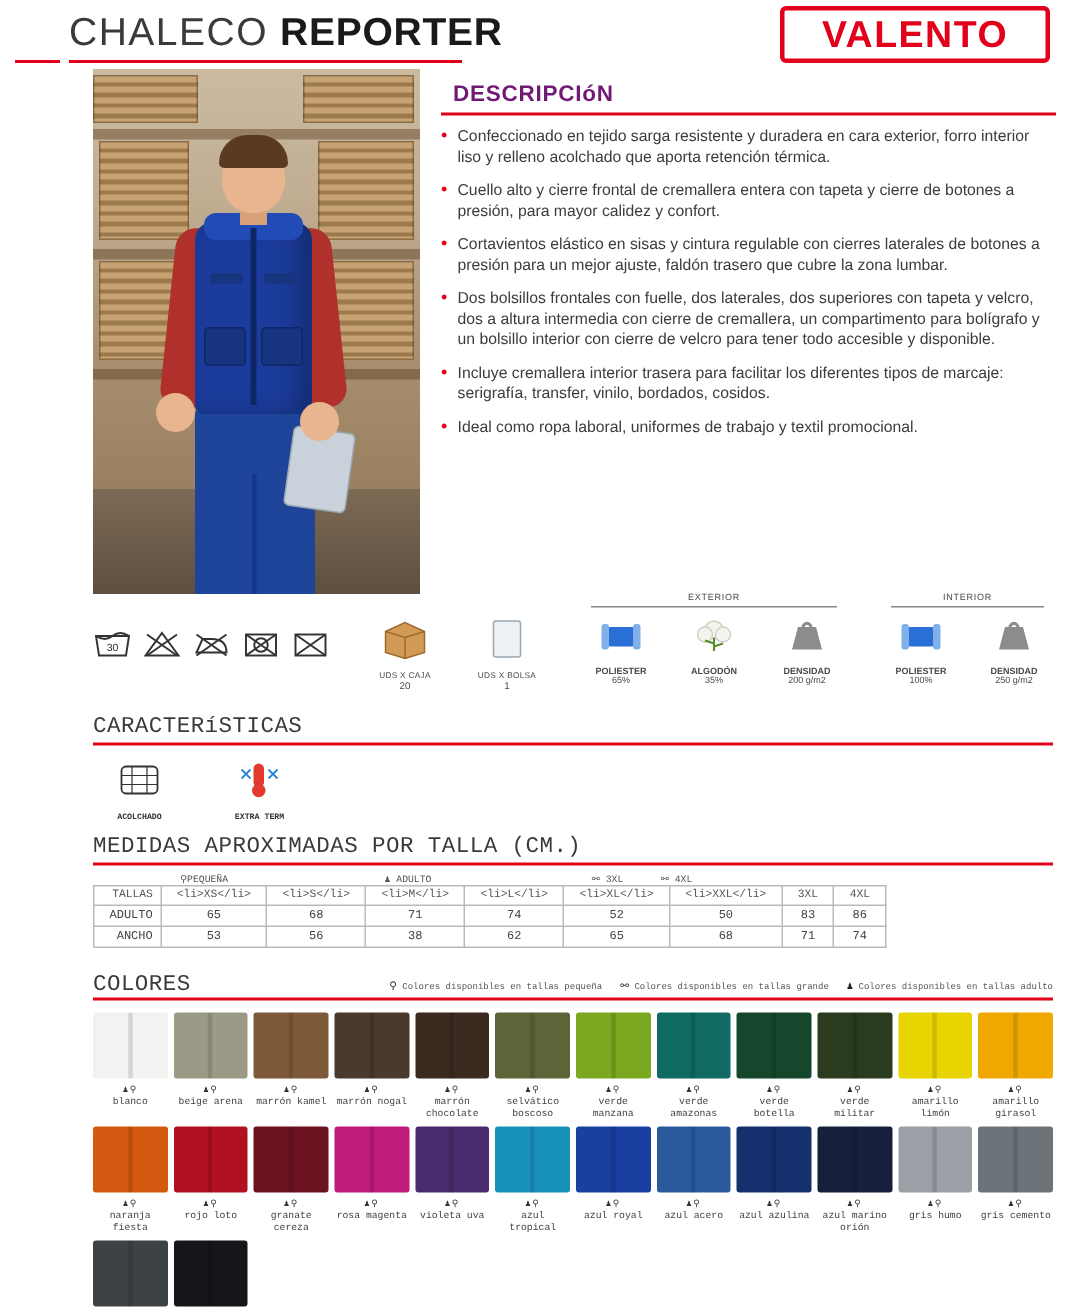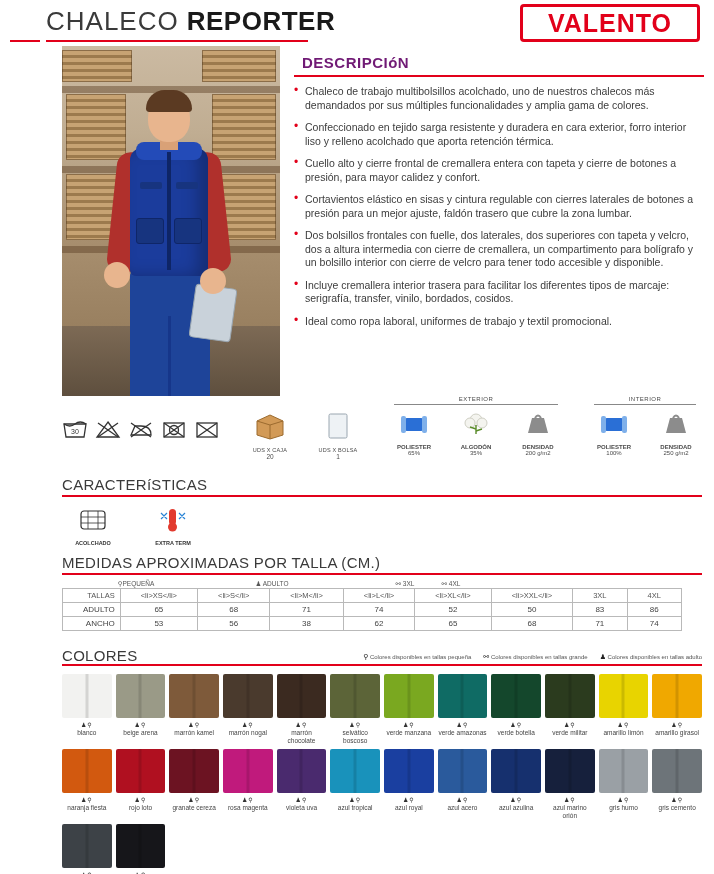--- a/index.html
+++ b/index.html
@@ -213,36 +213,37 @@
   .mat-cap:after {
     content:""; display:block; height:1px; background:#888;
     margin:2px 6px 0 6px;
   }
   .mat-lbl { font-size:6px; color:#4a4a4a; margin-top:2px; font-weight:bold;}
   .mat-val { font-size:6px; color:#4a4a4a; }
 
   
   .sec {
     margin:6px 12px 0 62px;
+    font-family:Liberation Mono, monospace;
   }
   .sec-h {
     font-size:15px; color:#3a3a3a; letter-spacing:.3px;
     margin-bottom:2px;
   }
   .sec-rule { height:2px; background:#e2001a; }
 
   .carac-row { display:flex; gap:26px; padding:10px 0 4px 4px; }
   .carac-item { width:54px; text-align:center; }
   .carac-lbl { font-size:5.5px; font-weight:bold; color:#333; margin-top:3px; }
   table.sizes {
     border-collapse:collapse; width:100%; max-width:412px;
     font-size:8px; color:#444;
   }
   table.sizes th, table.sizes td {
-    border:1px solid #b9b9b9; text-align:center; padding:2px 20px;
+    border:1px solid #b9b9b9; text-align:center; padding:2px 10px;
     font-weight:normal;
   }
   table.sizes th.rowlab, table.sizes td.rowlab {
     text-align:right; padding-right:5px; font-size:8px; color:#444; width:48px;
   }
   table.sizes tr.hdr td { font-size:7.5px; color:#555; }
   .grp-hdr {
     display:flex; max-width:412px; font-size:6.5px; color:#555;
     padding-left:48px;
   }
@@ -319,21 +320,20 @@
       <div class="p-handL"></div>
       <div class="p-bag"></div>
       <div class="p-handR"></div>
     </div>
   </div>
 
   <div class="desc">
     <div class="desc-title">DESCRIPCIóN</div>
     <div class="desc-rule"></div>
     <ul>
-      <li>Chaleco de trabajo multibolsillos acolchado, uno de nuestros chalecos más demandados por sus múltiples funcionalidades y amplia gama de colores.</li>
       <li>Confeccionado en tejido sarga resistente y duradera en cara exterior, forro interior liso y relleno acolchado que aporta retención térmica.</li>
       <li>Cuello alto y cierre frontal de cremallera entera con tapeta y cierre de botones a presión, para mayor calidez y confort.</li>
       <li>Cortavientos elástico en sisas y cintura regulable con cierres laterales de botones a presión para un mejor ajuste, faldón trasero que cubre la zona lumbar.</li>
       <li>Dos bolsillos frontales con fuelle, dos laterales, dos superiores con tapeta y velcro, dos a altura intermedia con cierre de cremallera, un compartimento para bolígrafo y un bolsillo interior con cierre de velcro para tener todo accesible y disponible.</li>
       <li>Incluye cremallera interior trasera para facilitar los diferentes tipos de marcaje: serigrafía, transfer, vinilo, bordados, cosidos.</li>
       <li>Ideal como ropa laboral, uniformes de trabajo y textil promocional.</li>
     </ul>
   </div>
 </div>
 

